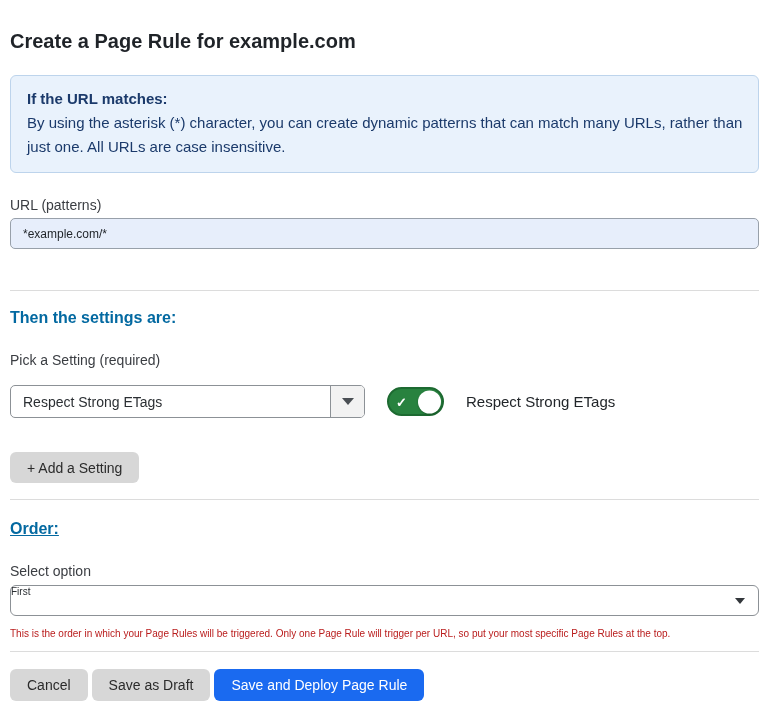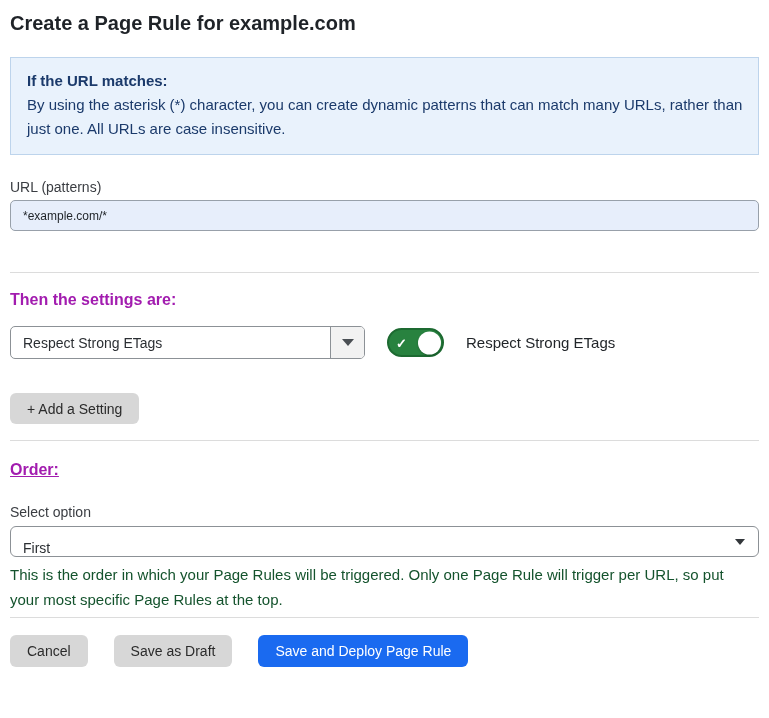--- a/index.html
+++ b/index.html
@@ -6,32 +6,32 @@
   html, body { width: 769px; height: 718px; }
   body {
     background: #ffffff;
     font-family: "Liberation Sans", sans-serif;
     color: #2b2b2b;
     overflow: hidden;
   }
   .container { padding: 0 10px; }
 
   .page-title {
-    margin-top: 10px;
+    margin-top: 28px;
     font-size: 20px;
     line-height: 26px;
     font-weight: bold;
     color: #1f2328;
   }
 
   .info-box {
     margin-top: 21px;
     background: #e9f2fc;
     border: 1px solid #bdd4ec;
-    border-radius: 0;
+    border-radius: 6px;
     padding: 11px 7px 13px 16px;
     color: #1b3a6b;
     font-size: 15px;
     line-height: 24px;
   }
   .info-box .info-heading { font-weight: bold; }
   .info-box a.info-link {
     color: #1d5fd0;
     text-decoration: underline;
     cursor: pointer;
@@ -68,21 +68,21 @@
   }
   .divider-1 { margin-top: 41px; }
   .divider-2 { margin-top: 16px; }
   .divider-3 { margin-top: 5px; }
 
   .section-heading {
     margin-top: 17px;
     font-size: 16px;
     line-height: 20px;
     font-weight: bold;
-    color: #a21caf;
+    color: #0369a1;
   }
   .section-heading.order { margin-top: 19px; text-decoration: underline; }
 
   .setting-row {
     margin-top: 16px;
     display: flex;
     align-items: center;
   }
 
   .select-split {
@@ -188,46 +188,45 @@
 
   .select-full {
     position: relative;
     margin-top: 5px;
     width: 749px;
     height: 31px;
     background: #ffffff;
     border: 1px solid #8c9196;
     border-radius: 6px;
     display: flex;
-    align-items: flex-end;
-    padding-left: 12px;
-    font-size: 14px;
+    align-items: flex-start;
+    font-size: 10px;
     color: #2b2f33;
     cursor: pointer;
   }
   .select-full .select-full-arrow {
     position: absolute;
     right: 13px;
     top: 50%;
     transform: translateY(-50%);
   }
 
   .help-text {
     margin-top: 5px;
-    font-size: 15px;
+    font-size: 10px;
     line-height: 25px;
-    color: #14532d;
+    color: #b91c1c;
     max-width: 745px;
   }
 
   .footer-buttons {
     margin-top: 17px;
     display: flex;
     align-items: center;
-    gap: 26px;
+    gap: 4px;
   }
   .footer-buttons .btn { height: 32px; }
 </style>
 </head>
 <body>
 
 <div class="container">
 
   <h1 class="page-title">Create a Page Rule for example.com</h1>
 
@@ -236,20 +235,21 @@
     <div class="info-body">By using the asterisk (*) character, you can create dynamic patterns that can match many URLs, rather than just one. All URLs are case insensitive.</div>
   </div>
 
   <label class="field-label">URL (patterns)</label>
   <input class="url-input" type="text" value="*example.com/*" style="">
 
   <hr class="divider divider-1">
 
   <h2 class="section-heading">Then the settings are:</h2>
 
+  <label class="field-label">Pick a Setting (required)</label>
 
   <div class="setting-row">
     <div class="select-split">
       <div class="select-value">Respect Strong ETags</div>
       <div class="select-arrow-box">
         <span class="tri-down"></span>
       </div>
     </div>
 
     <div class="toggle" role="switch" aria-checked="true">

